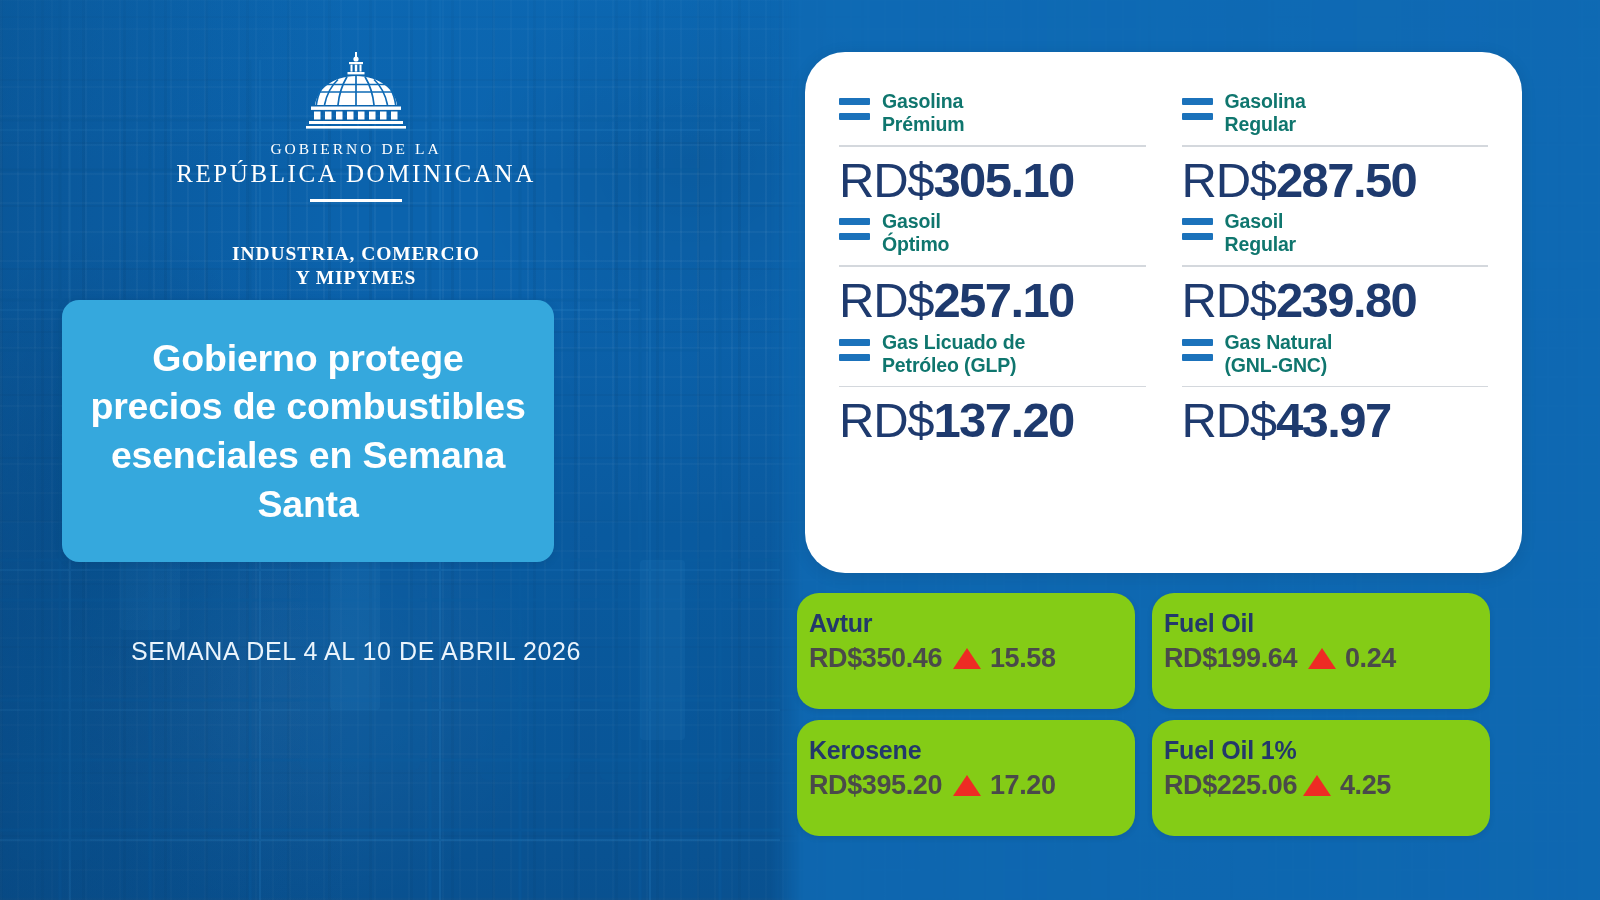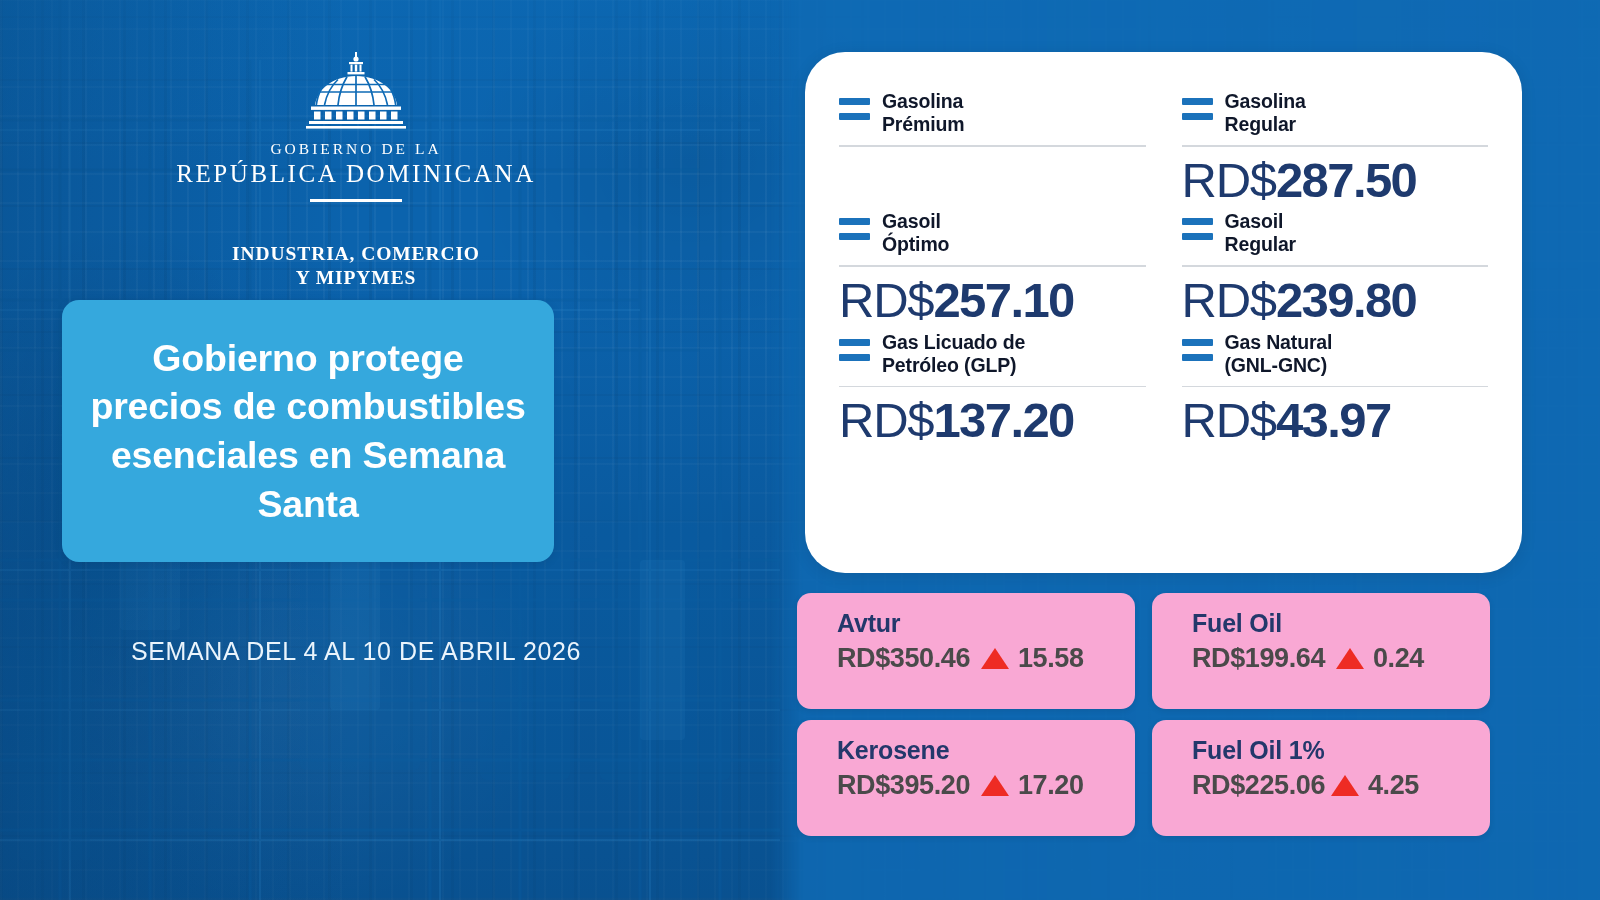--- a/index.html
+++ b/index.html
@@ -87,34 +87,34 @@
     column-gap:28px; row-gap:0px;
   }
   .fuel-cell { padding:0 4px; }
   .fuel-head { display:flex; align-items:flex-start; gap:12px; }
   .eq-icon { flex:0 0 auto; padding-top:8px; }
   .eq-icon i {
     display:block; width:31px; height:7px; background:#1b72bb; border-radius:1px;
   }
   .eq-icon i + i { margin-top:8px; }
   .fuel-name {
-    color:#0f172a; font-weight:700; font-size:19.5px; line-height:1.18;
+    color:#0f766e; font-weight:700; font-size:19.5px; line-height:1.18;
     letter-spacing:-.15px; white-space:pre-line;
   }
   .fuel-rule { height:1.5px; background:#d4d8dd; margin:9px 0 4px; }
   .fuel-price {
     color:#1e3a6e; font-size:49px; line-height:1.22; letter-spacing:-1.2px;
     font-weight:300; white-space:nowrap;
   }
   .fuel-price b { font-weight:700; letter-spacing:-1.6px; }
 
   
   .mini-card {
-    position:absolute; background:#f9a8d4; border-radius:14px;
-    padding:16px 0 0 40px;
+    position:absolute; background:#84cc16; border-radius:22px;
+    padding:16px 0 0 12px;
     box-shadow:0 2px 6px rgba(0,0,0,.09);
   }
   #mini-0 { left:797px;  top:593px; width:338px; height:116px; }
   #mini-1 { left:1152px; top:593px; width:338px; height:116px; }
   #mini-2 { left:797px;  top:720px; width:338px; height:116px; }
   #mini-3 { left:1152px; top:720px; width:338px; height:116px; }
   .mini-name {
     color:#23386b; font-weight:700; font-size:25px; letter-spacing:-.2px; line-height:1.15;
   }
   .mini-row {
@@ -227,20 +227,21 @@
     <div class="fuel-cell">
       <div class="fuel-head">
         <span class="eq-icon">
             <i></i>
             <i></i>
           </span>
         <span class="fuel-name">Gasolina
 Prémium</span>
       </div>
       <div class="fuel-rule"></div>
+      <div class="fuel-price"><span>RD$</span><b>305.10</b></div>
     </div>
 
     <div class="fuel-cell">
       <div class="fuel-head">
         <span class="eq-icon">
             <i></i>
             <i></i>
           </span>
         <span class="fuel-name">Gasolina
 Regular</span>

